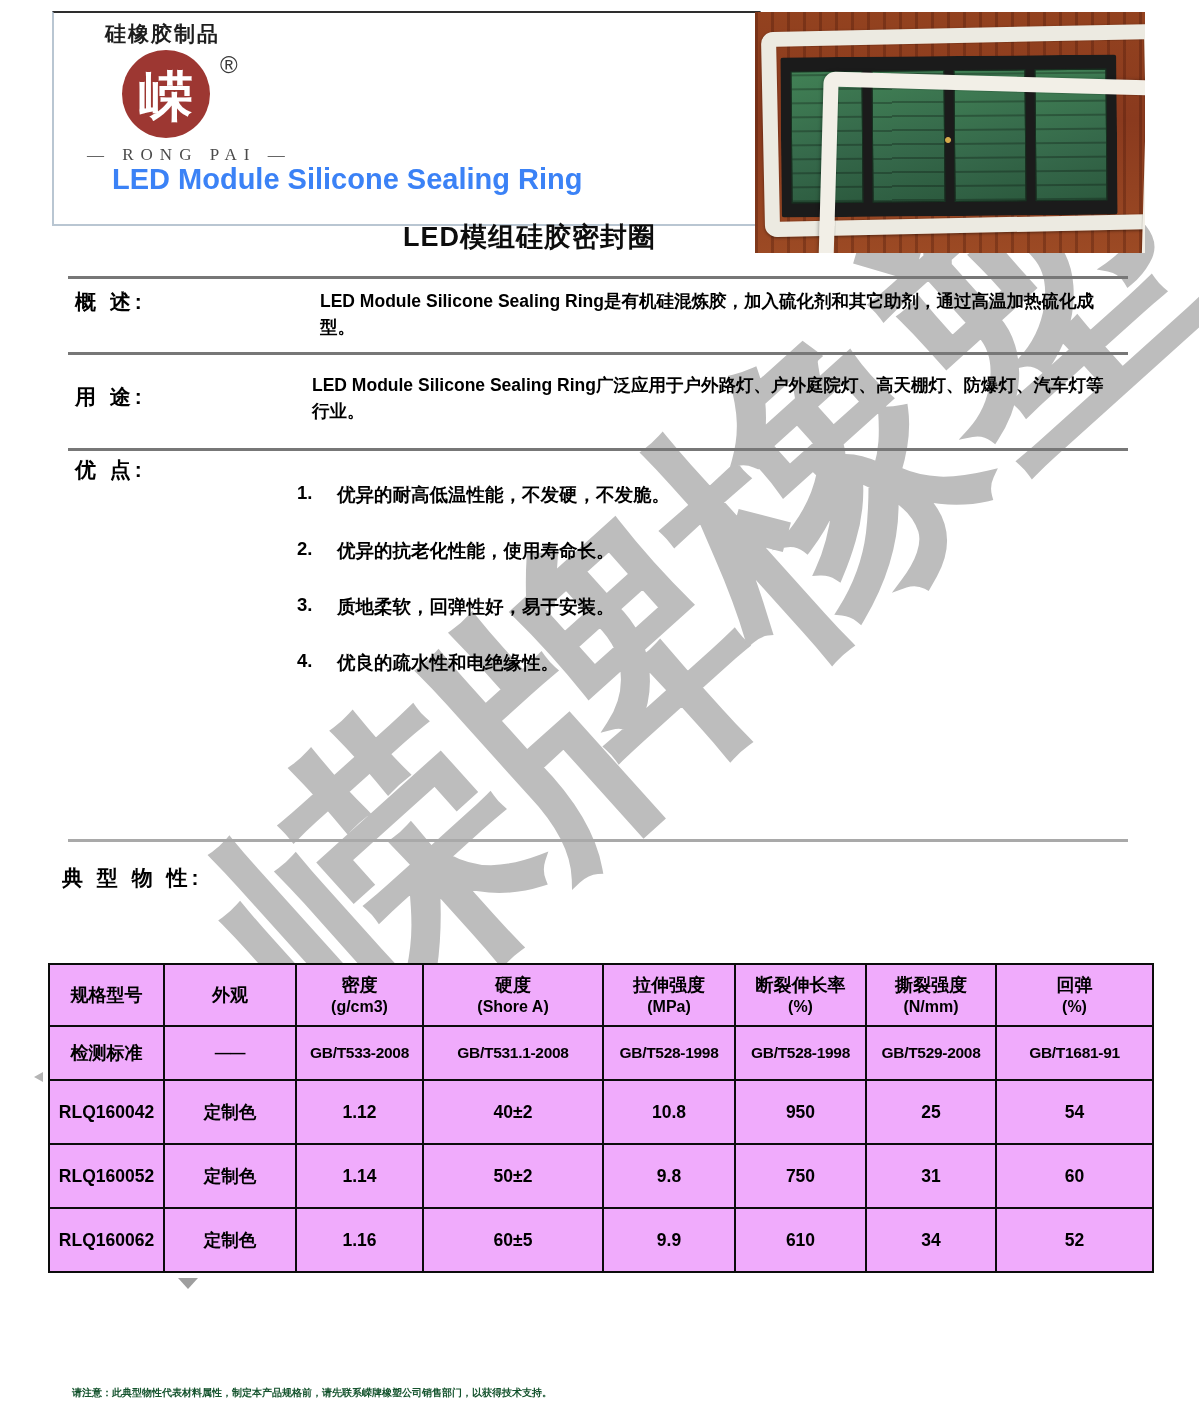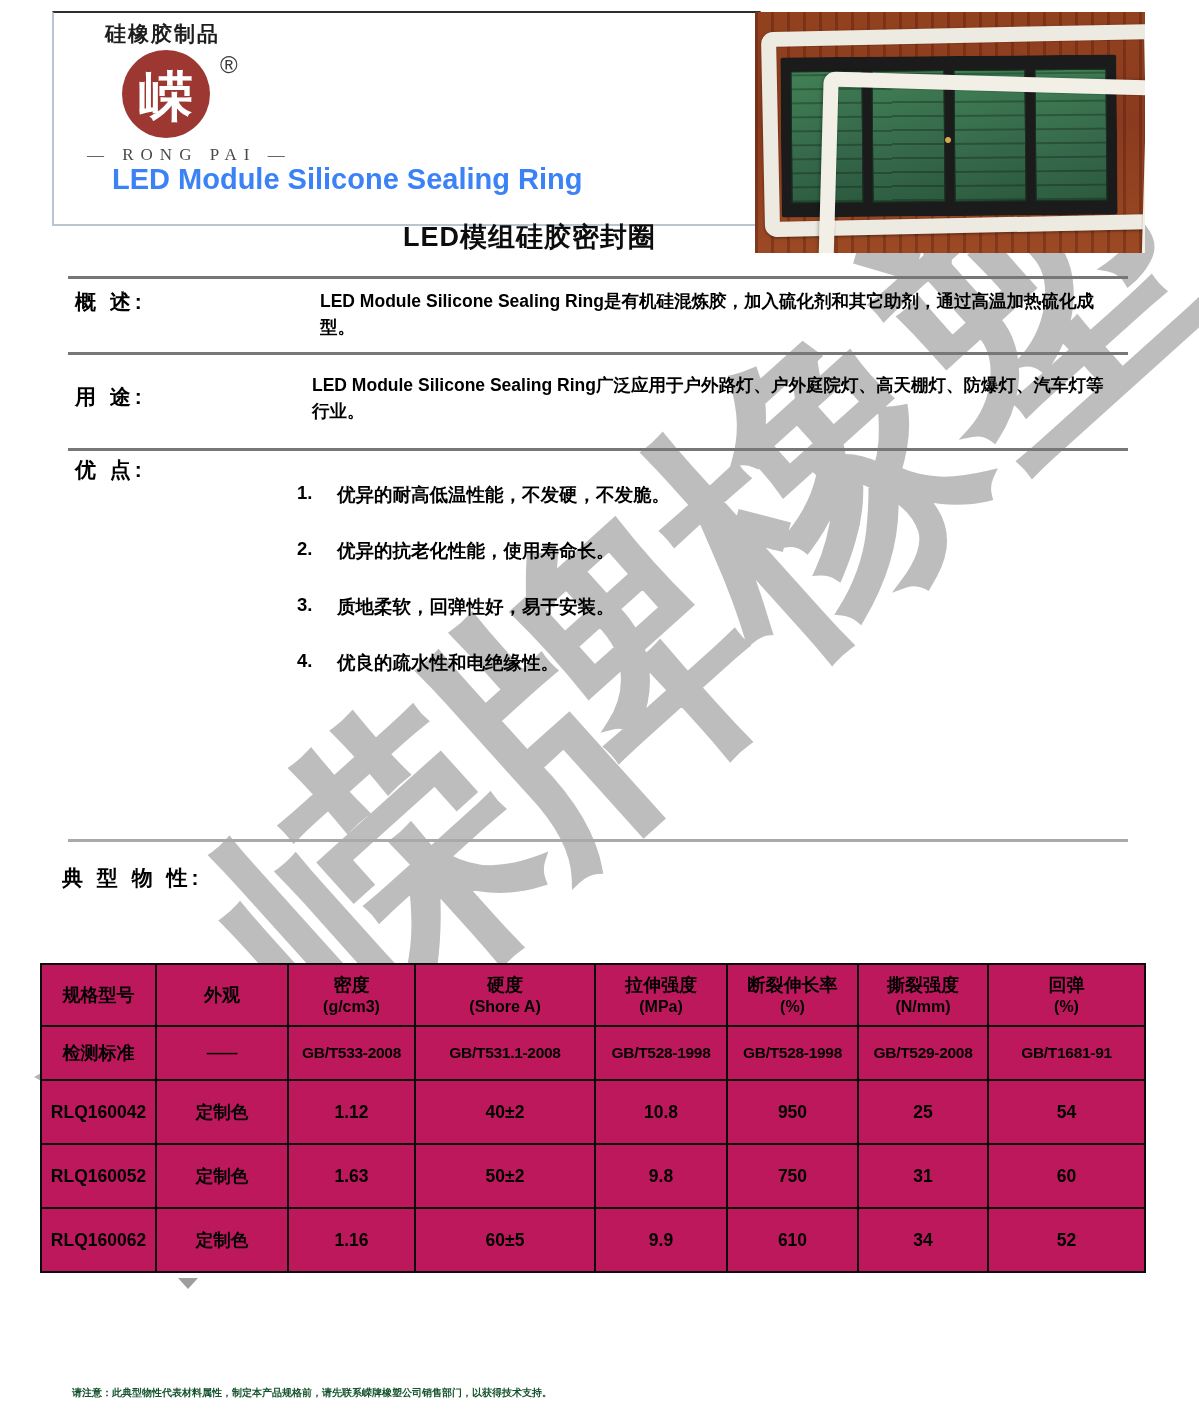--- a/index.html
+++ b/index.html
@@ -61,22 +61,22 @@
 
   
   .sec-label{font-size:21px;font-weight:800;color:#000;letter-spacing:4px;}
   .sec-body{font-size:17.5px;font-weight:700;line-height:1.5;color:#000;}
   .adv-list{left:297px;top:482px;display:flex;flex-direction:column;gap:31px;}
   .adv-item{display:flex;font-size:18.5px;font-weight:700;color:#000;}
   .adv-num{width:40px;}
 
   
   .props-label{left:62px;top:864px;}
-  table.props{position:absolute;left:40px;top:963px;width:1104px;z-index:1;
-    border-collapse:collapse;background:#be185d;table-layout:fixed;}
+  table.props{position:absolute;left:48px;top:963px;width:1104px;z-index:1;
+    border-collapse:collapse;background:#f0abfc;table-layout:fixed;}
   table.props td,table.props th{border:2.5px solid #0c0c0c;text-align:center;
     vertical-align:middle;font-weight:700;color:#000;padding:0;}
   tr.head{height:62px;}
   tr.head .hname{display:block;font-size:18px;line-height:1.25;}
   tr.head .hunit{display:block;font-size:16px;line-height:1.2;}
   tr.std{height:54px;font-size:15.5px;letter-spacing:-.3px;}
   tr.std td:first-child{font-size:18px;letter-spacing:0;}
   tr.data{height:64px;font-size:17.5px;}
 
   
@@ -212,21 +212,21 @@
         <td>1.12</td>
         <td>40±2</td>
         <td>10.8</td>
         <td>950</td>
         <td>25</td>
         <td>54</td>
       </tr>
       <tr class="data">
         <td>RLQ160052</td>
         <td>定制色</td>
-        <td>1.63</td>
+        <td>1.14</td>
         <td>50±2</td>
         <td>9.8</td>
         <td>750</td>
         <td>31</td>
         <td>60</td>
       </tr>
       <tr class="data">
         <td>RLQ160062</td>
         <td>定制色</td>
         <td>1.16</td>

